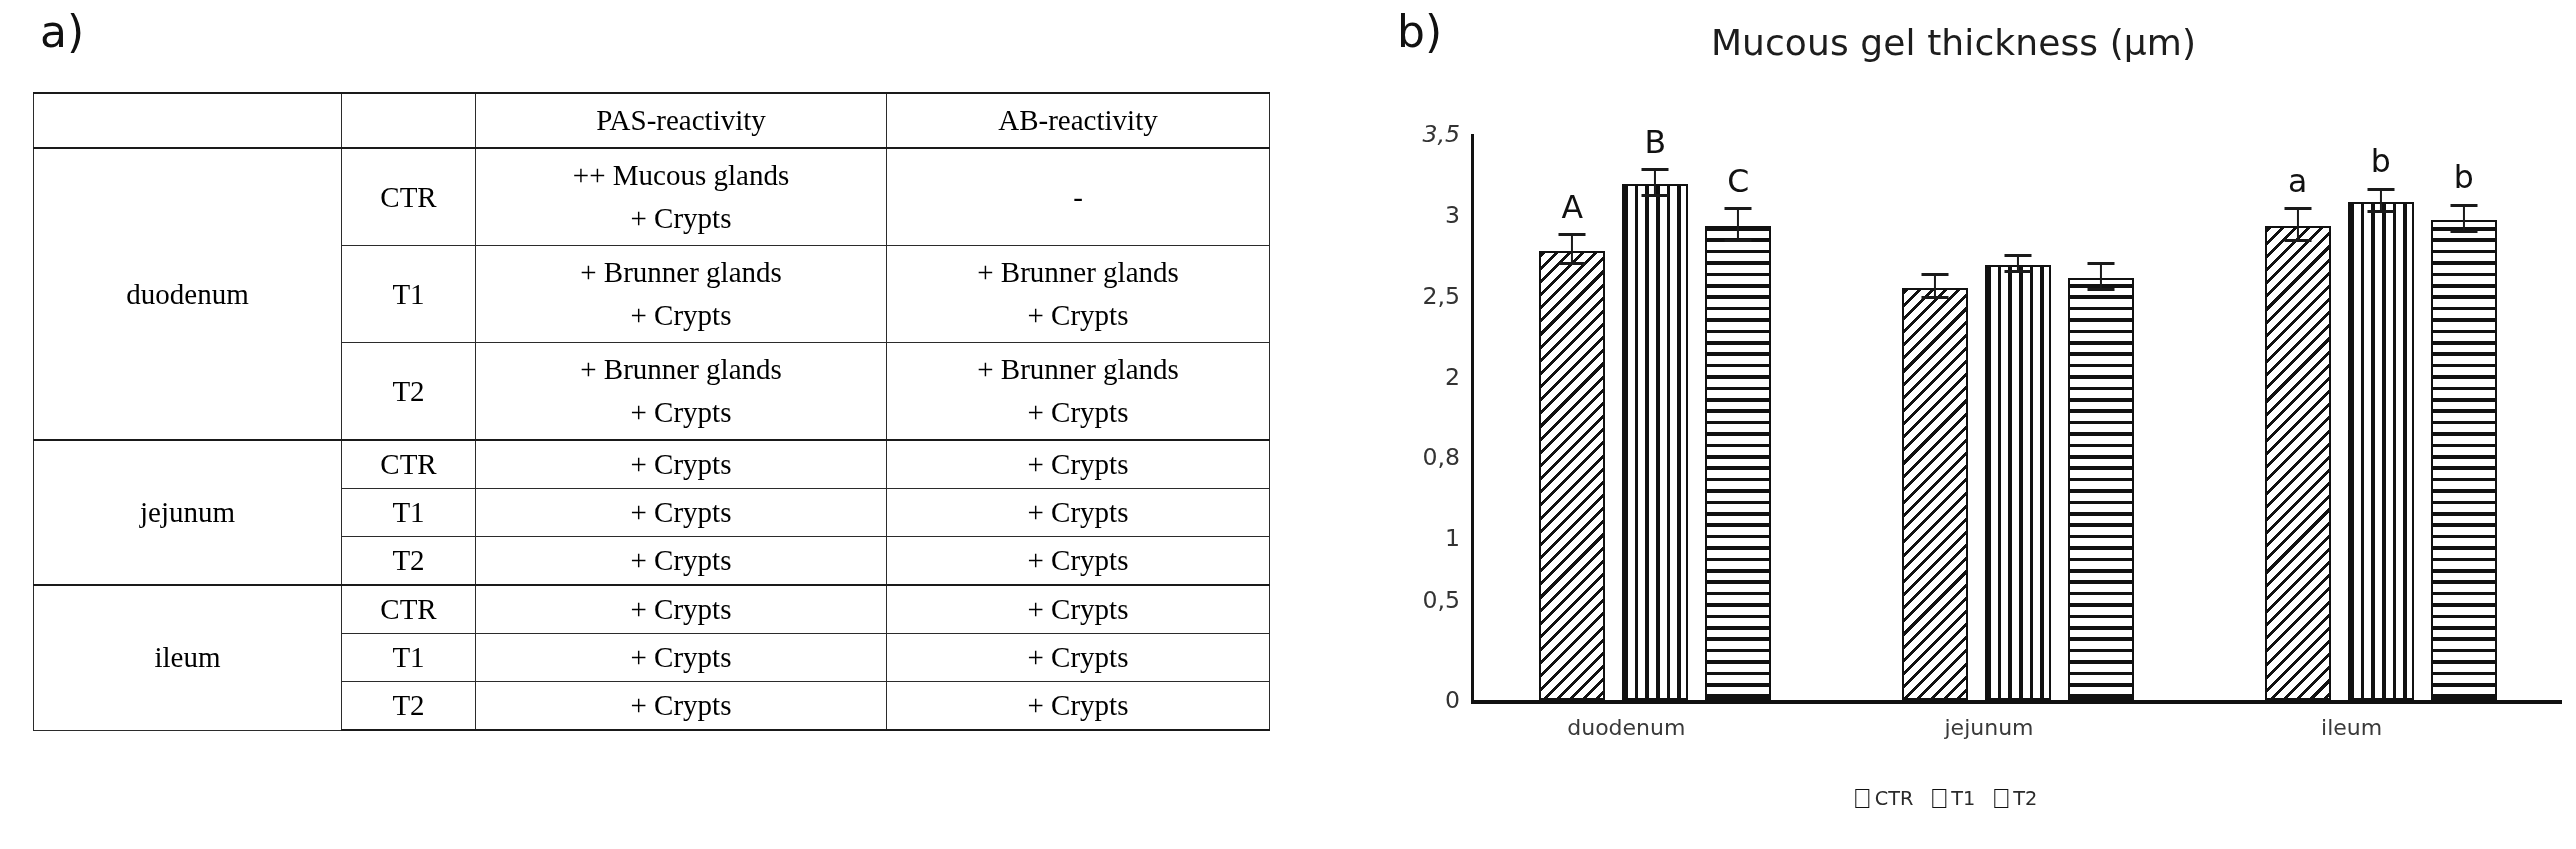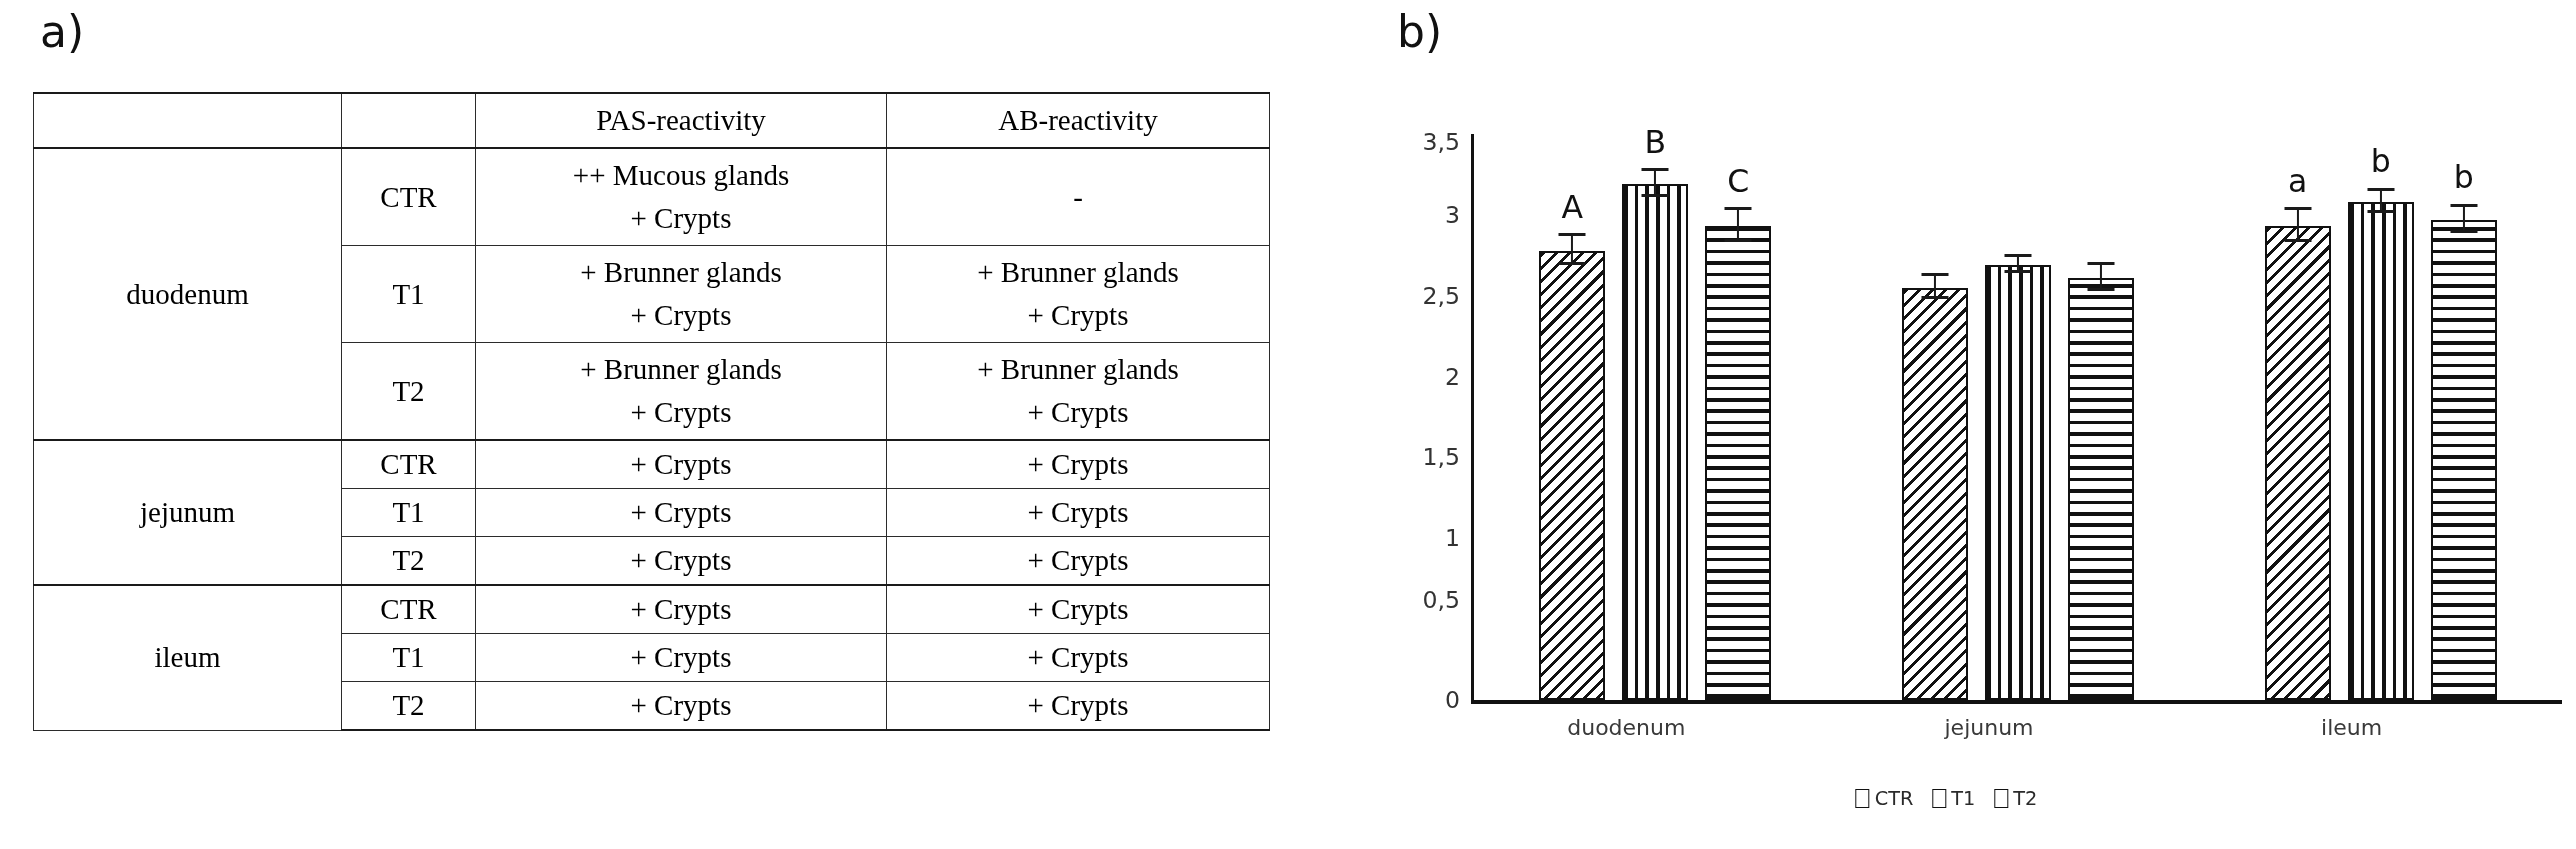--- a/index.html
+++ b/index.html
@@ -157,30 +157,31 @@
           <td class="thick-bottom">+ Crypts</td>
           <td class="thick-bottom">+ Crypts</td>
         </tr>
       </tbody>
     </table>
   </div>
 
   <div class="panel-b">
     <div class="panel-label" id="label-b" style="left:109px;">b)</div>
 
+    <div class="chart-title"><span>Mucous gel thickness (μm)</span></div>
 
     <div class="plot">
       <div class="axis-y"></div>
       <div class="axis-x"></div>
       <div id="ytick-host">
-          <div class="ytick" style="top: 8px;">3,5</div>
+          <div class="ytick" style="top: 0px; font-style: italic;">3,5</div>
           <div class="ytick" style="top: 81px;">3</div>
           <div class="ytick" style="top: 162px;">2,5</div>
           <div class="ytick" style="top: 243px;">2</div>
-          <div class="ytick" style="top: 323px;">1,5</div>
+          <div class="ytick" style="top: 323px;">0,8</div>
           <div class="ytick" style="top: 404px;">1</div>
           <div class="ytick" style="top: 466px;">0,5</div>
           <div class="ytick" style="top: 566px;">0</div>
         </div>
       <div class="groups" id="group-host">
           <div class="group">
             <div class="bars">
               <div class="bar-wrap">
                 <div class="bar pat-ctr" style="height: 449px;"></div>
                 <div class="errbar" style="bottom: 435px; height: 29px;"></div>

